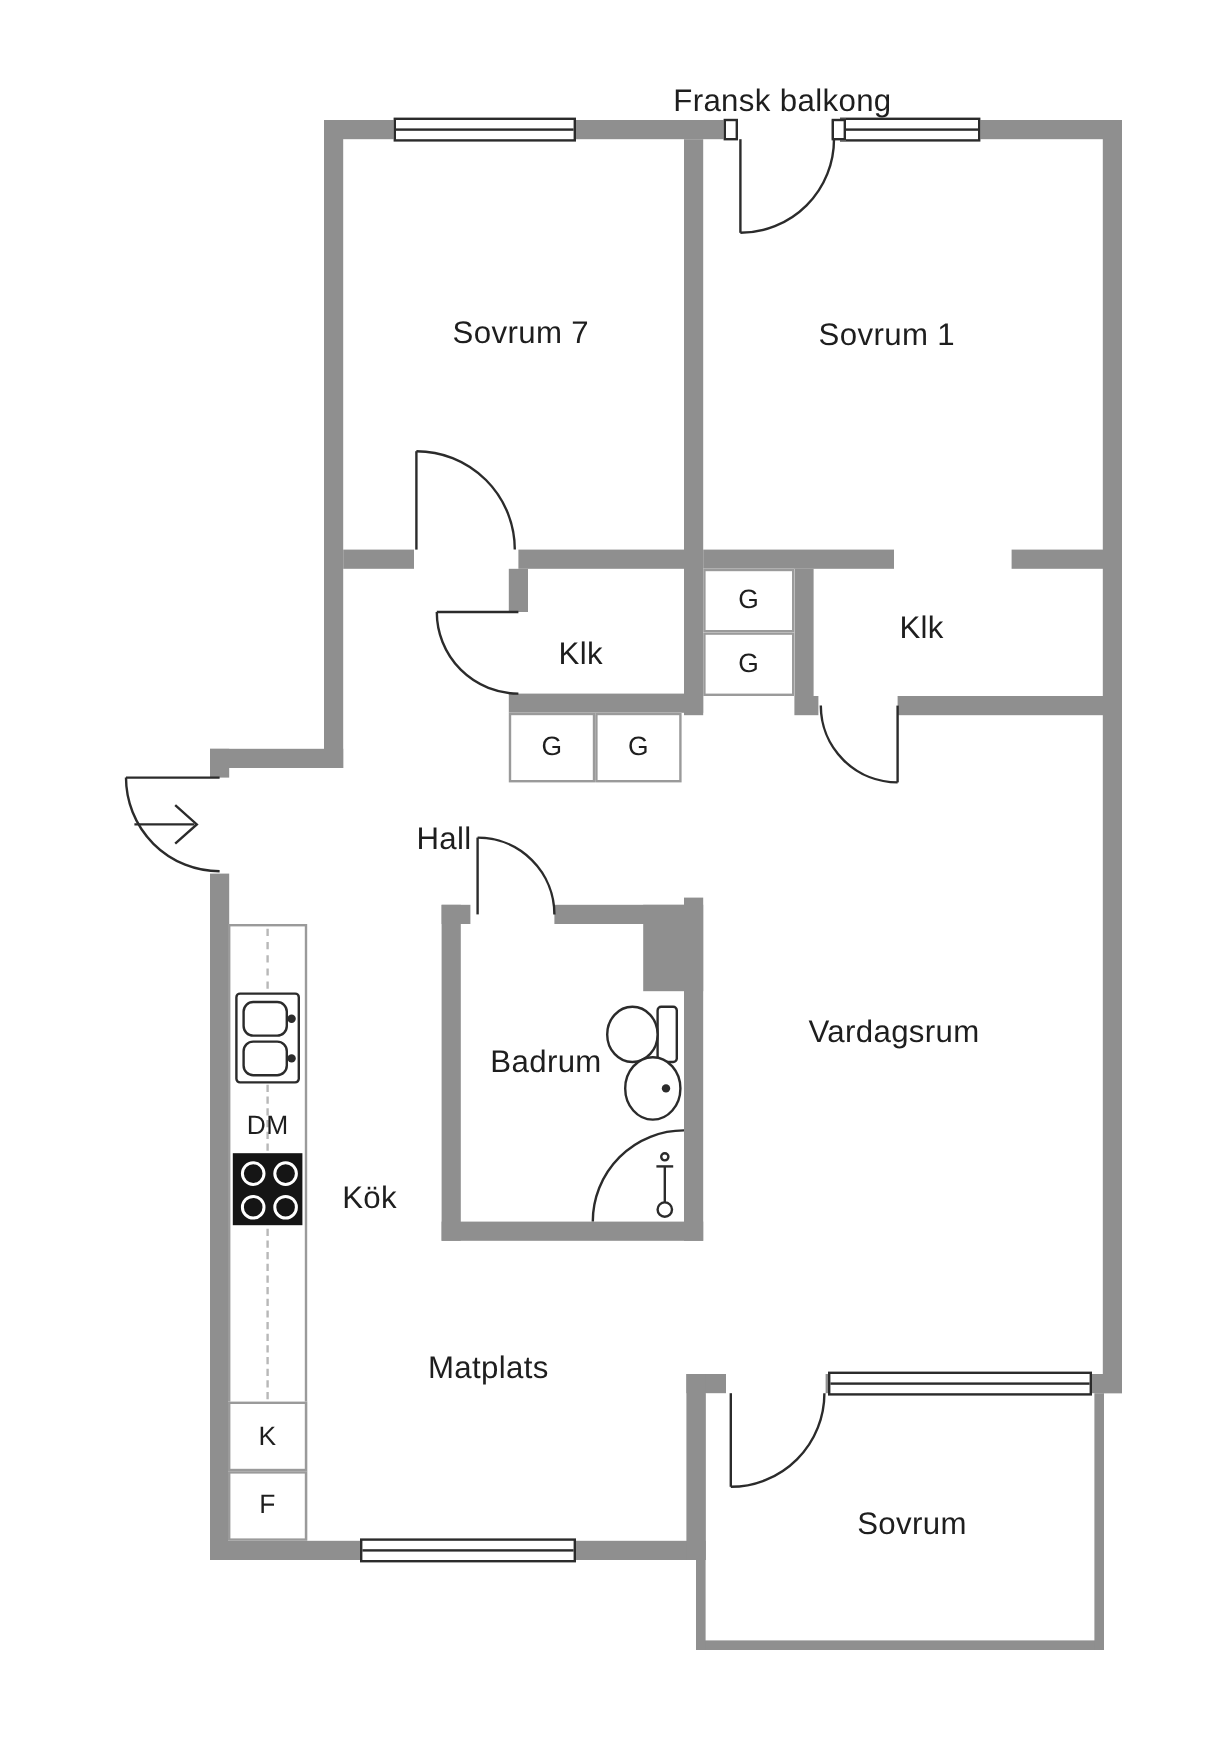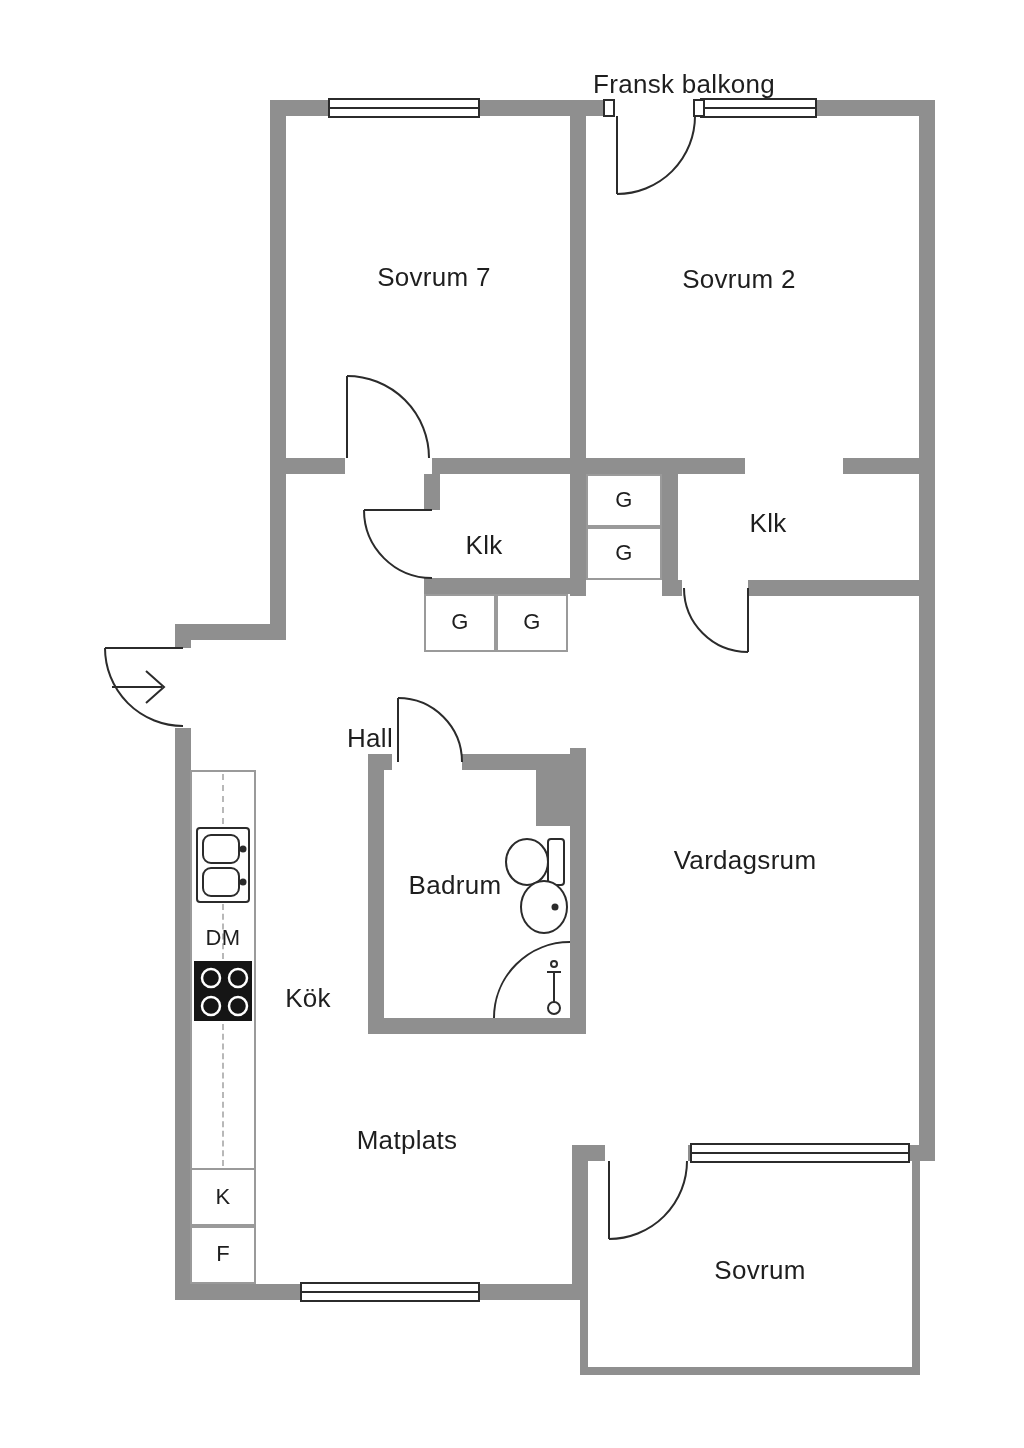--- a/index.html
+++ b/index.html
@@ -140,30 +140,30 @@
     </g>
     <g>
       <rect class="stove-body" x="194" y="961" width="58" height="60"></rect>
       <circle class="burner" cx="211" cy="978" r="9"></circle>
       <circle class="burner" cx="238" cy="978" r="9"></circle>
       <circle class="burner" cx="211" cy="1006" r="9"></circle>
       <circle class="burner" cx="238" cy="1006" r="9"></circle>
     </g>
   </svg>
 
-  <div class="label" style="left:684px;top:84px">Fransk balkong</div>
+  <div class="label" style="left:652px;top:84px">Fransk balkong</div>
   <div class="label" style="left:434px;top:277px">Sovrum 7</div>
-  <div class="label" style="left:739px;top:279px">Sovrum 2</div>
+  <div class="label" style="left:739px;top:279px">Sovrum 1</div>
   <div class="label" style="left:484px;top:545px">Klk</div>
   <div class="label" style="left:768px;top:523px">Klk</div>
   <div class="label sm" style="left:624px;top:500px">G</div>
   <div class="label sm" style="left:624px;top:553px">G</div>
   <div class="label sm" style="left:460px;top:622px">G</div>
   <div class="label sm" style="left:532px;top:622px">G</div>
-  <div class="label" style="left:370px;top:738px">Hall</div>
+  <div class="label" style="left:370px;top:699px">Hall</div>
   <div class="label" style="left:455px;top:885px">Badrum</div>
   <div class="label" style="left:745px;top:860px">Vardagsrum</div>
   <div class="label" style="left:308px;top:998px">Kök</div>
   <div class="label sm" style="left:223px;top:938px">DM</div>
   <div class="label" style="left:407px;top:1140px">Matplats</div>
   <div class="label sm" style="left:223px;top:1197px">K</div>
   <div class="label sm" style="left:223px;top:1254px">F</div>
   <div class="label" style="left:760px;top:1270px">Sovrum</div>
 
 </div>

